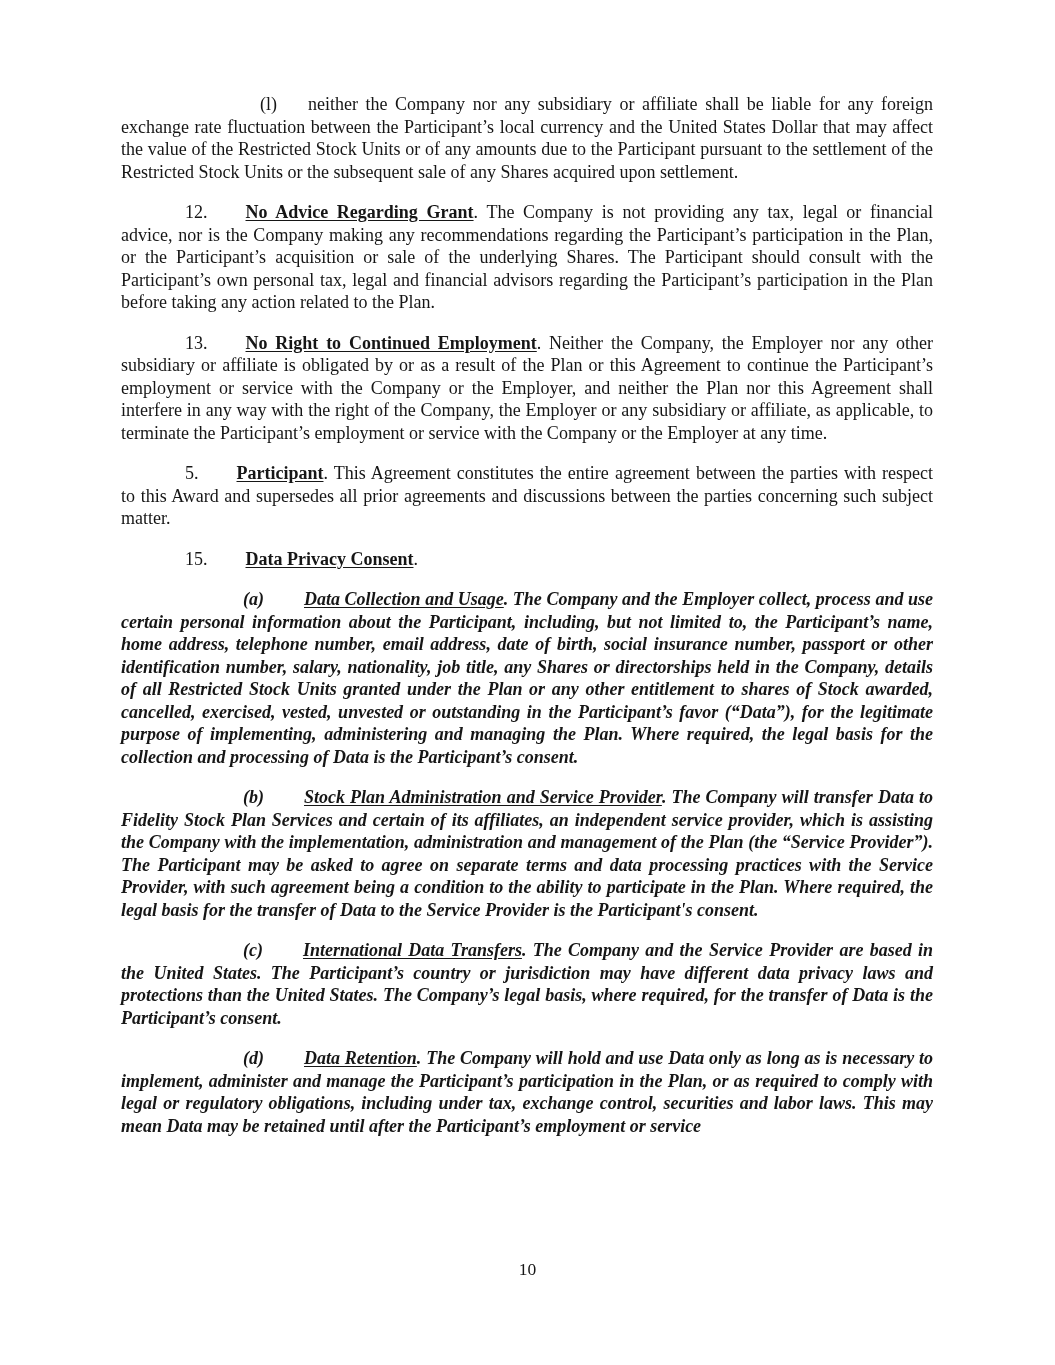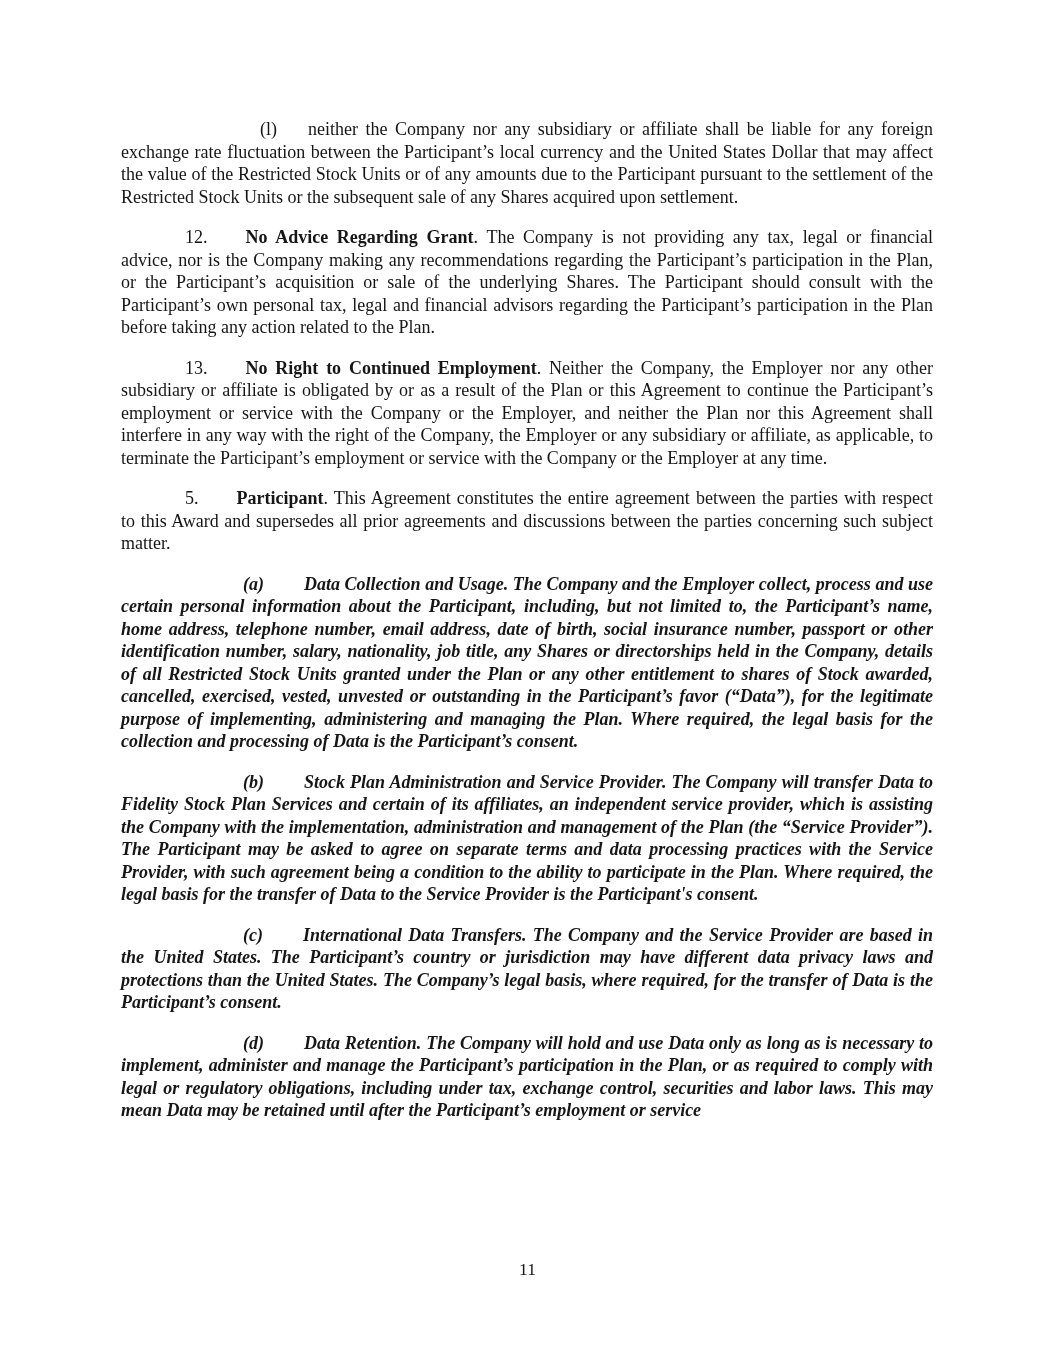--- a/index.html
+++ b/index.html
@@ -16,37 +16,38 @@
   .sheet {
     position: absolute;
     inset: 0;
     box-sizing: border-box;
     background: #ffffff;
     color: #161616;
     font-family: "Liberation Serif", "DejaVu Serif", serif;
     font-size: 18px;
     line-height: 22.5px;
     text-align: justify;
-    padding: 118px 122px 0 121px;
+    padding: 93px 122px 0 121px;
   }
   .para {
     margin: 0 0 18px 0;
   }
   
   .p-deep { text-indent: 139px; }   
   .p-sec  { text-indent: 64px;  }   
   .p-sub  { text-indent: 122px; }   
   
   .tab { display: inline-block; }
   .t31 { width: 31px; }
   .t38 { width: 38px; }
   .t40 { width: 40px; }
   
   .hd {
     font-weight: bold;
+    text-decoration: underline;
     text-underline-offset: 2px;
   }
   
   .p-sub {
     font-weight: bold;
     font-style: italic;
   }
   .footer {
     position: absolute;
     left: 0;
@@ -64,26 +65,27 @@
 <div class="sheet">
 
   <p class="para p-deep"><span>(l)</span><span class="tab t31"></span><span>neither the Company nor any subsidiary or affiliate shall be liable for any foreign exchange rate fluctuation between the Participant’s local currency and the United States Dollar that may affect the value of the Restricted Stock Units or of any amounts due to the Participant pursuant to the settlement of the Restricted Stock Units or the subsequent sale of any Shares acquired upon settlement.</span></p>
 
   <p class="para p-sec"><span>12.</span><span class="tab t38"></span><span class="hd">No Advice Regarding Grant</span><span>. The Company is not providing any tax, legal or financial advice, nor is the Company making any recommendations regarding the Participant’s participation in the Plan, or the Participant’s acquisition or sale of the underlying Shares. The Participant should consult with the Participant’s own personal tax, legal and financial advisors regarding the Participant’s participation in the Plan before taking any action related to the Plan.</span></p>
 
   <p class="para p-sec"><span>13.</span><span class="tab t38"></span><span class="hd">No Right to Continued Employment</span><span>.  Neither the Company, the Employer nor any other subsidiary or affiliate is obligated by or as a result of the Plan or this Agreement to continue the Participant’s employment or service with the Company or the Employer, and neither the Plan nor this Agreement shall interfere in any way with the right of the Company, the Employer or any subsidiary or affiliate, as applicable, to terminate the Participant’s employment or service with the Company or the Employer at any time.</span></p>
 
   <p class="para p-sec"><span>5.</span><span class="tab t38"></span><span class="hd">Participant</span><span>.  This Agreement constitutes the entire agreement between the parties with respect to this Award and supersedes all prior agreements and discussions between the parties concerning such subject matter.</span></p>
 
+  <p class="para p-sec"><span>15.</span><span class="tab t38"></span><span class="hd">Data Privacy Consent</span><span>.</span></p>
 
   <p class="para p-sub"><span>(a)</span><span class="tab t40"></span><span class="hd">Data Collection and Usage</span><span>. The Company and the Employer collect, process and use certain personal information about the Participant, including, but not limited to, the Participant’s name, home address, telephone number, email address, date of birth, social insurance number, passport or other identification number, salary, nationality, job title, any Shares or directorships held in the Company, details of all Restricted Stock Units granted under the Plan or any other entitlement to shares of Stock awarded, cancelled, exercised, vested, unvested or outstanding in the Participant’s favor (“Data”), for the legitimate purpose of implementing, administering and managing the Plan. Where required, the legal basis for the collection and processing of Data is the Participant’s consent.</span></p>
 
   <p class="para p-sub"><span>(b)</span><span class="tab t40"></span><span class="hd">Stock Plan Administration and Service Provider</span><span>.  The Company will transfer Data to Fidelity Stock Plan Services and certain of its affiliates, an independent service provider, which is assisting the Company with the implementation, administration and management of the Plan (the “Service Provider”).  The Participant may be asked to agree on separate terms and data processing practices with the Service Provider, with such agreement being a condition to the ability to participate in the Plan.  Where required, the legal basis for the transfer of Data to the Service Provider is the Participant's consent.</span></p>
 
   <p class="para p-sub"><span>(c)</span><span class="tab t40"></span><span class="hd">International Data Transfers</span><span>.  The Company and the Service Provider are based in the United States. The Participant’s country or jurisdiction may have different data privacy laws and protections than the United States. The Company’s legal basis, where required, for the transfer of Data is the Participant’s consent.</span></p>
 
   <p class="para p-sub"><span>(d)</span><span class="tab t40"></span><span class="hd">Data Retention</span><span>.  The Company will hold and use Data only as long as is necessary to implement, administer and manage the Participant’s participation in the Plan, or as required to comply with legal or regulatory obligations, including under tax, exchange control, securities and labor laws. This may mean Data may be retained until after the Participant’s employment or service</span></p>
 
 </div>
 
 <div class="footer">
-  <span>11</span>
+  <span>10</span>
 </div>
 
 </body></html>

